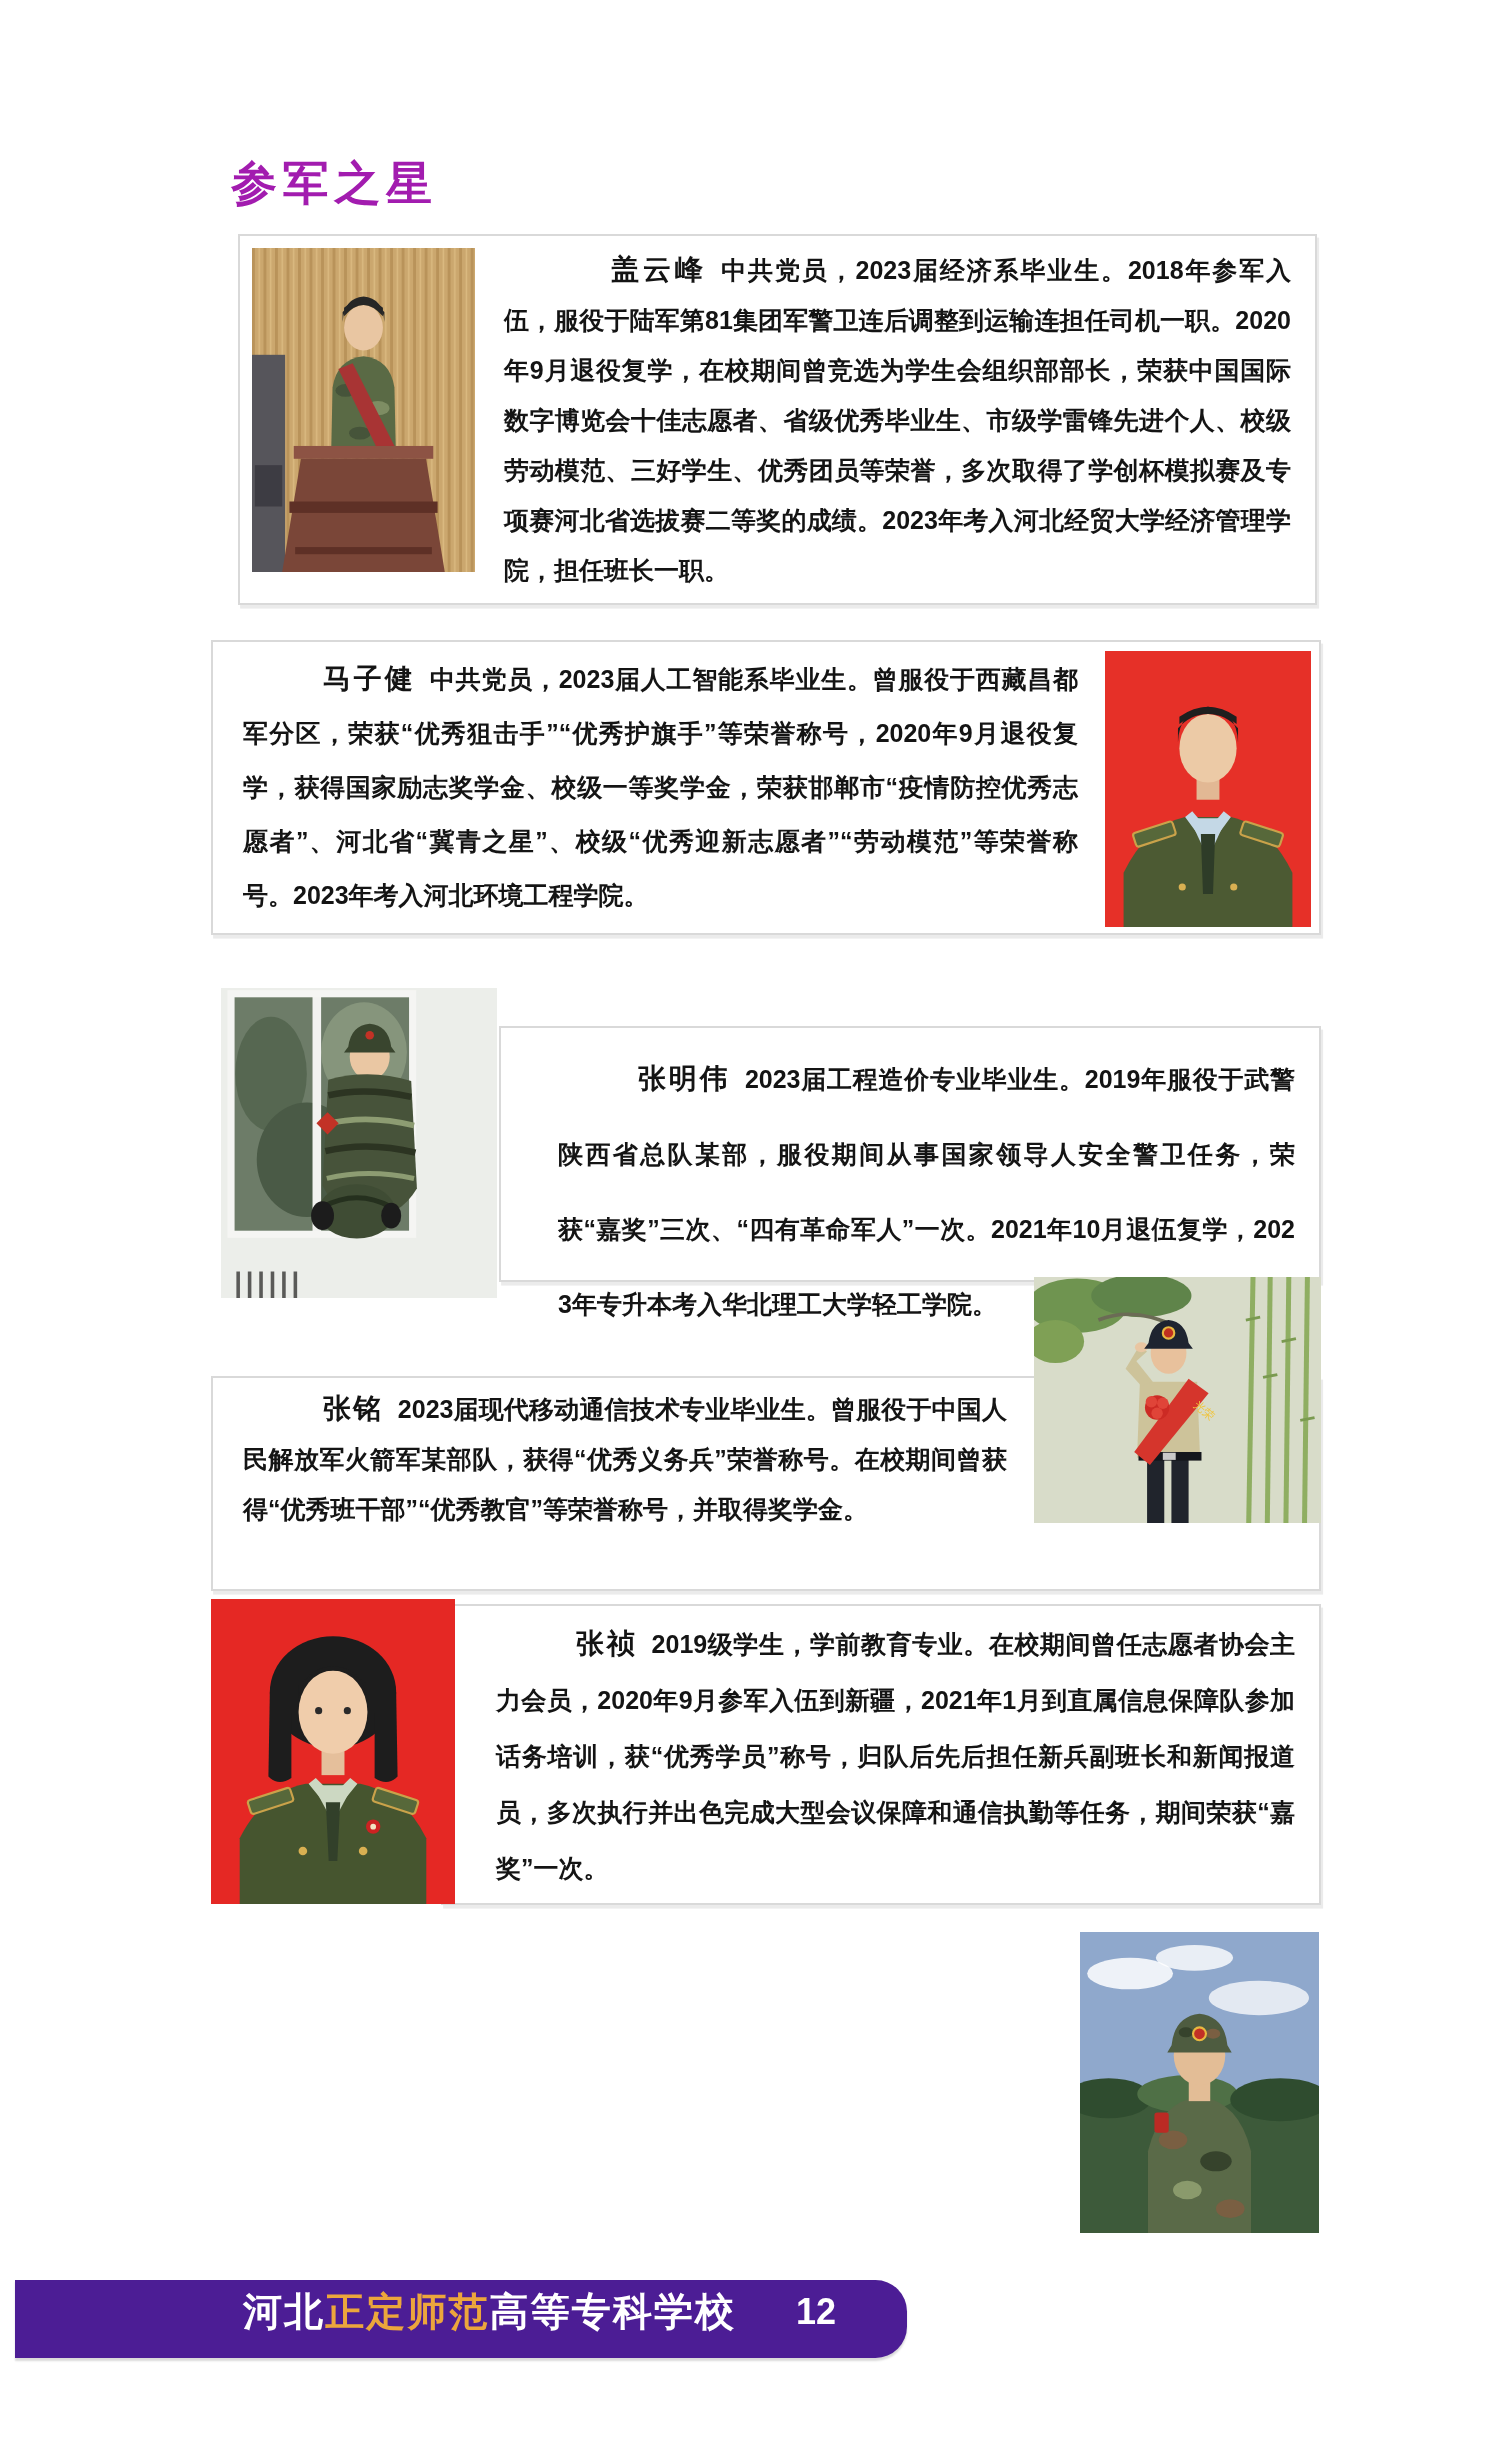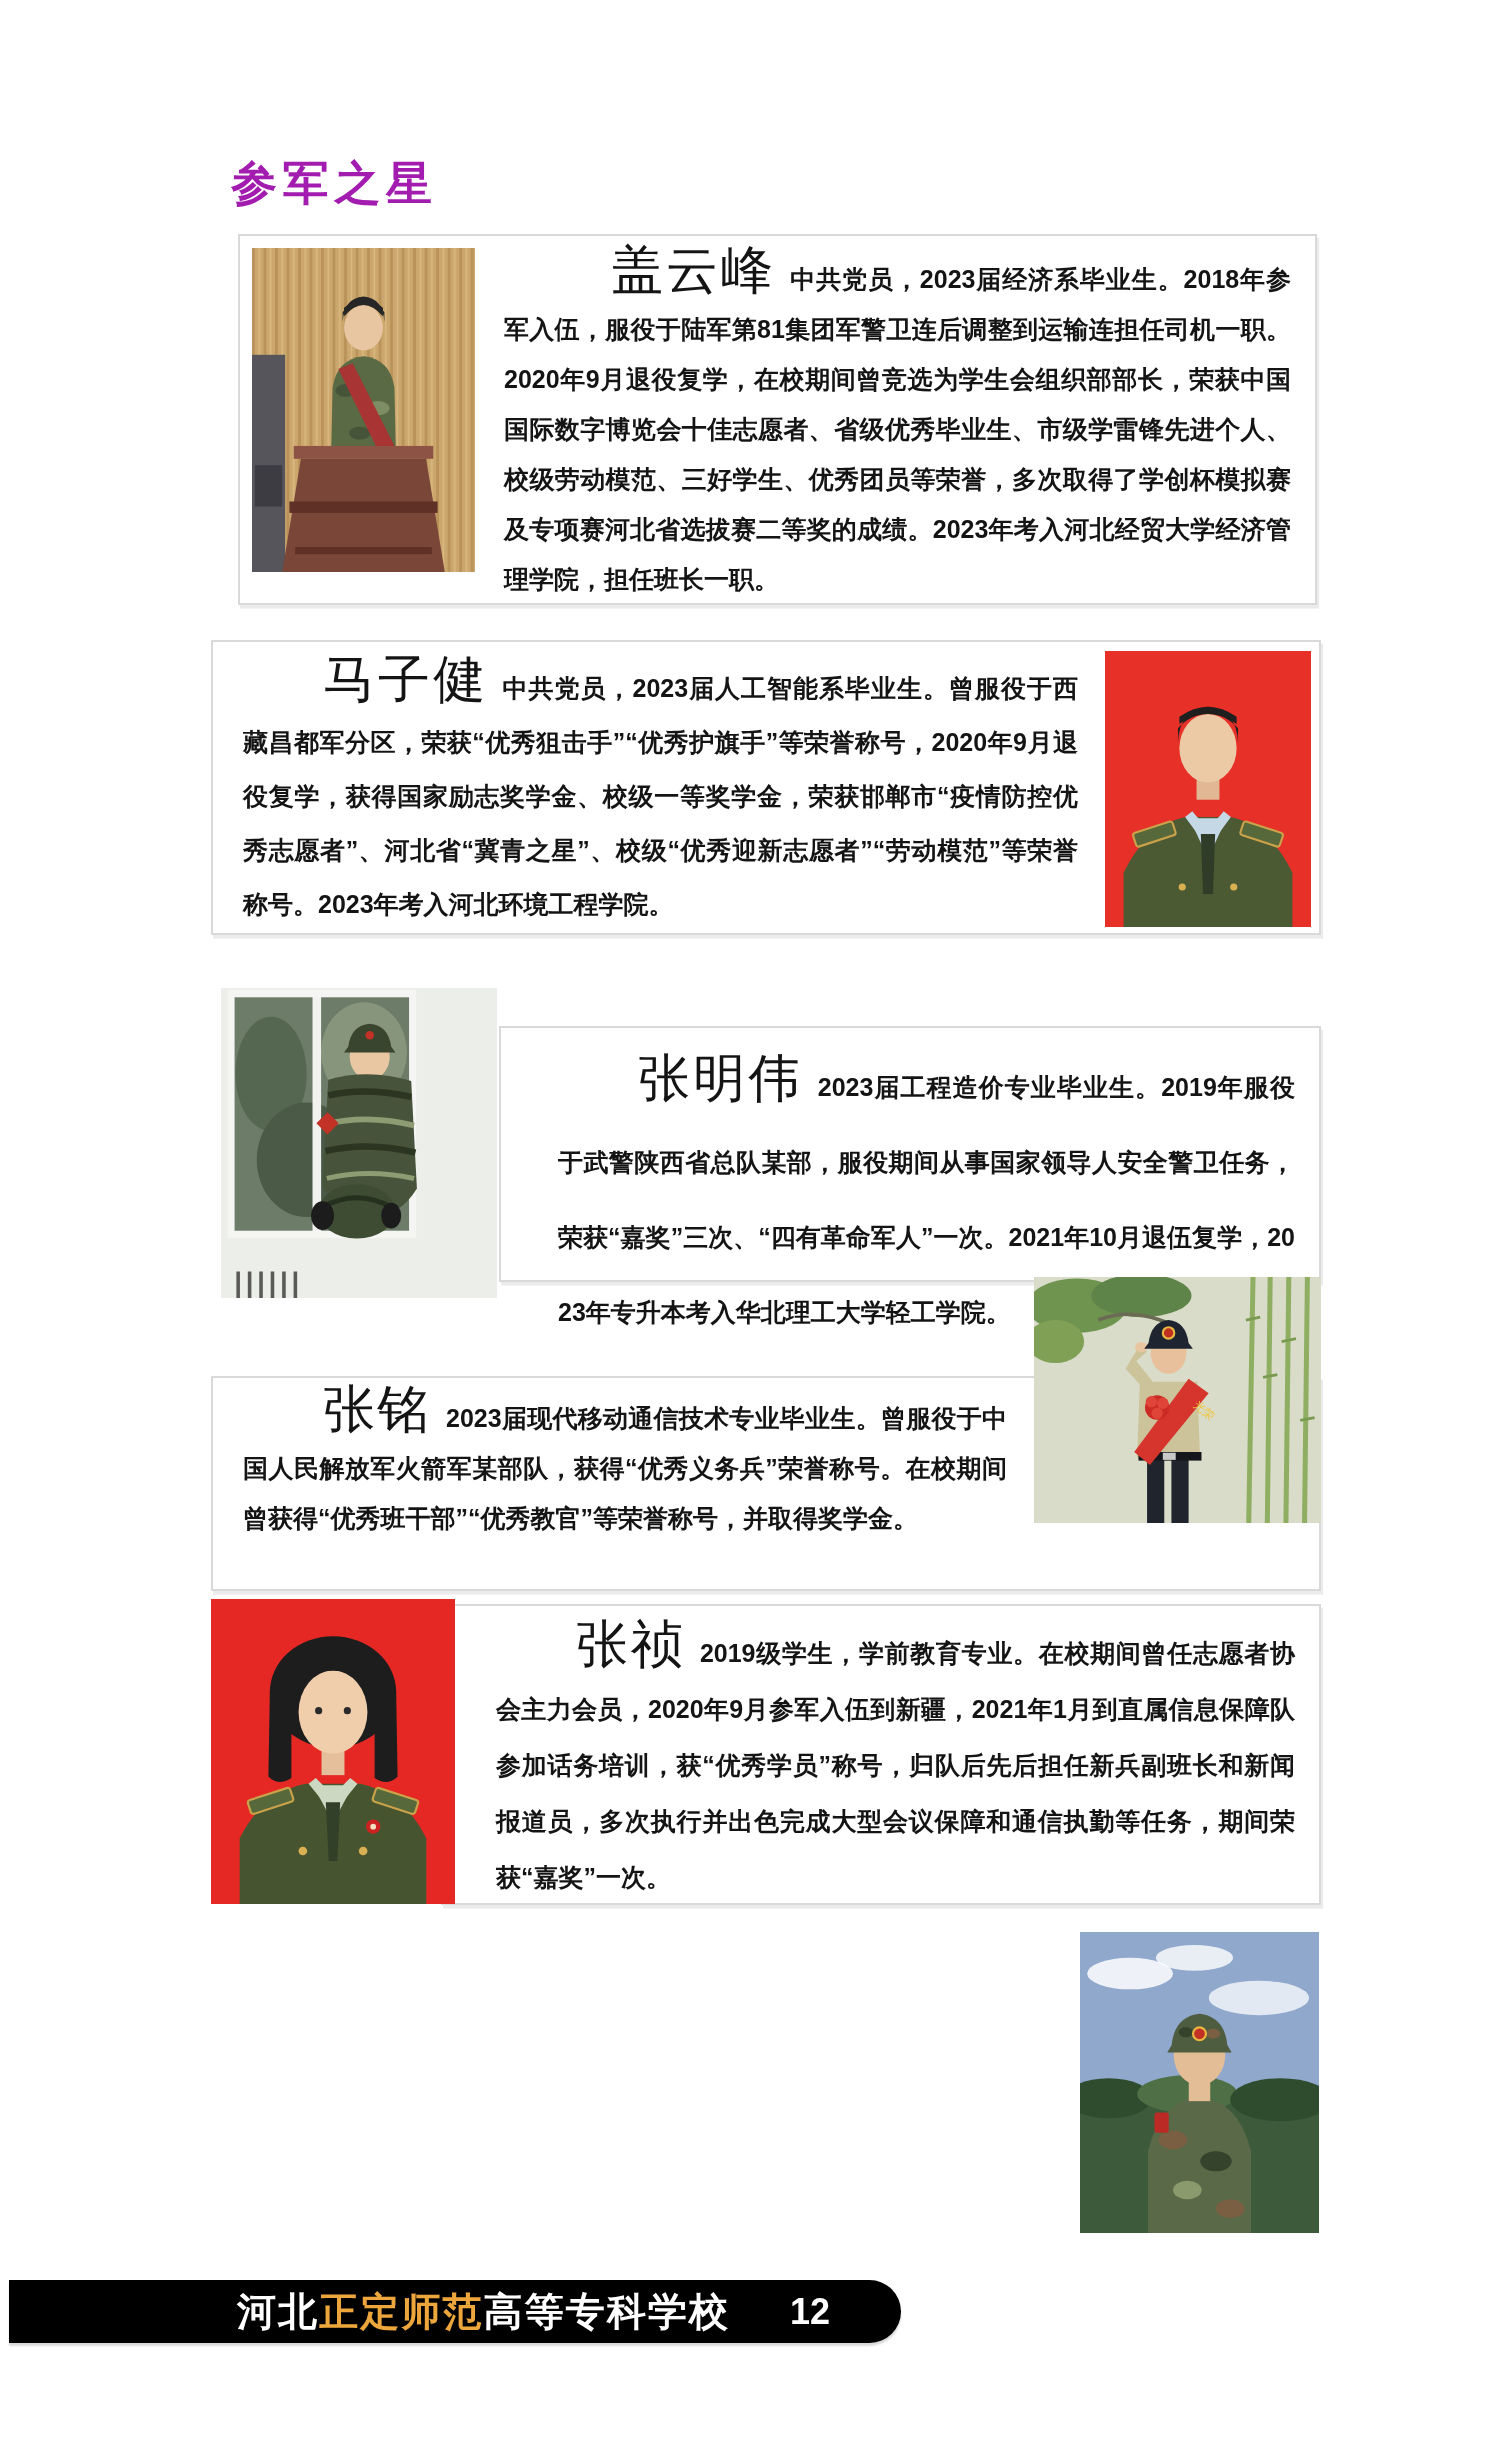--- a/index.html
+++ b/index.html
@@ -29,22 +29,22 @@
   .ptext{
     font-size:25px;
     font-weight:600;
     color:#141414;
     text-align:justify;
     text-indent:80px;
     word-break:break-all;
     margin:0;
   }
   .pname{
-    font-size:52px;
-    font-weight:400;
+    font-size:28px;
+    font-weight:700;
     letter-spacing:2.1px;
     margin-right:14.3px;
   }
   .photo{
     position:absolute;
     overflow:hidden;
     background:#dddddd;
   }
   .photo svg{display:block;width:100%;height:100%;}
   
@@ -56,23 +56,23 @@
   .t3 .ptext{line-height:75px;}
   .t4{padding:5.7px 312px 0 30px;}
   .t4 .ptext{line-height:50px;}
   .t5{padding:10px 24px 0 53px;}
   .t5 .ptext{line-height:56px;}
   .t6{padding:7.2px 258px 0 30px;}
   .t6 .ptext{line-height:53px;}
   
   .footer-bar{
     position:absolute;
-    left:9px; top:2280px;
-    width:892px; height:63px;
-    background:#000000;
+    left:15px; top:2280px;
+    width:892px; height:78px;
+    background:#4c1d95;
     border-radius:0 31.5px 31.5px 0;
     box-shadow:0 2.9px 2.1px rgba(0,0,0,0.15);
   }
   .footer-text{
     position:absolute;
     left:228px; top:0;
     height:63px; line-height:63px;
     font-size:39px;
     font-weight:700;
     color:#ffffff;

